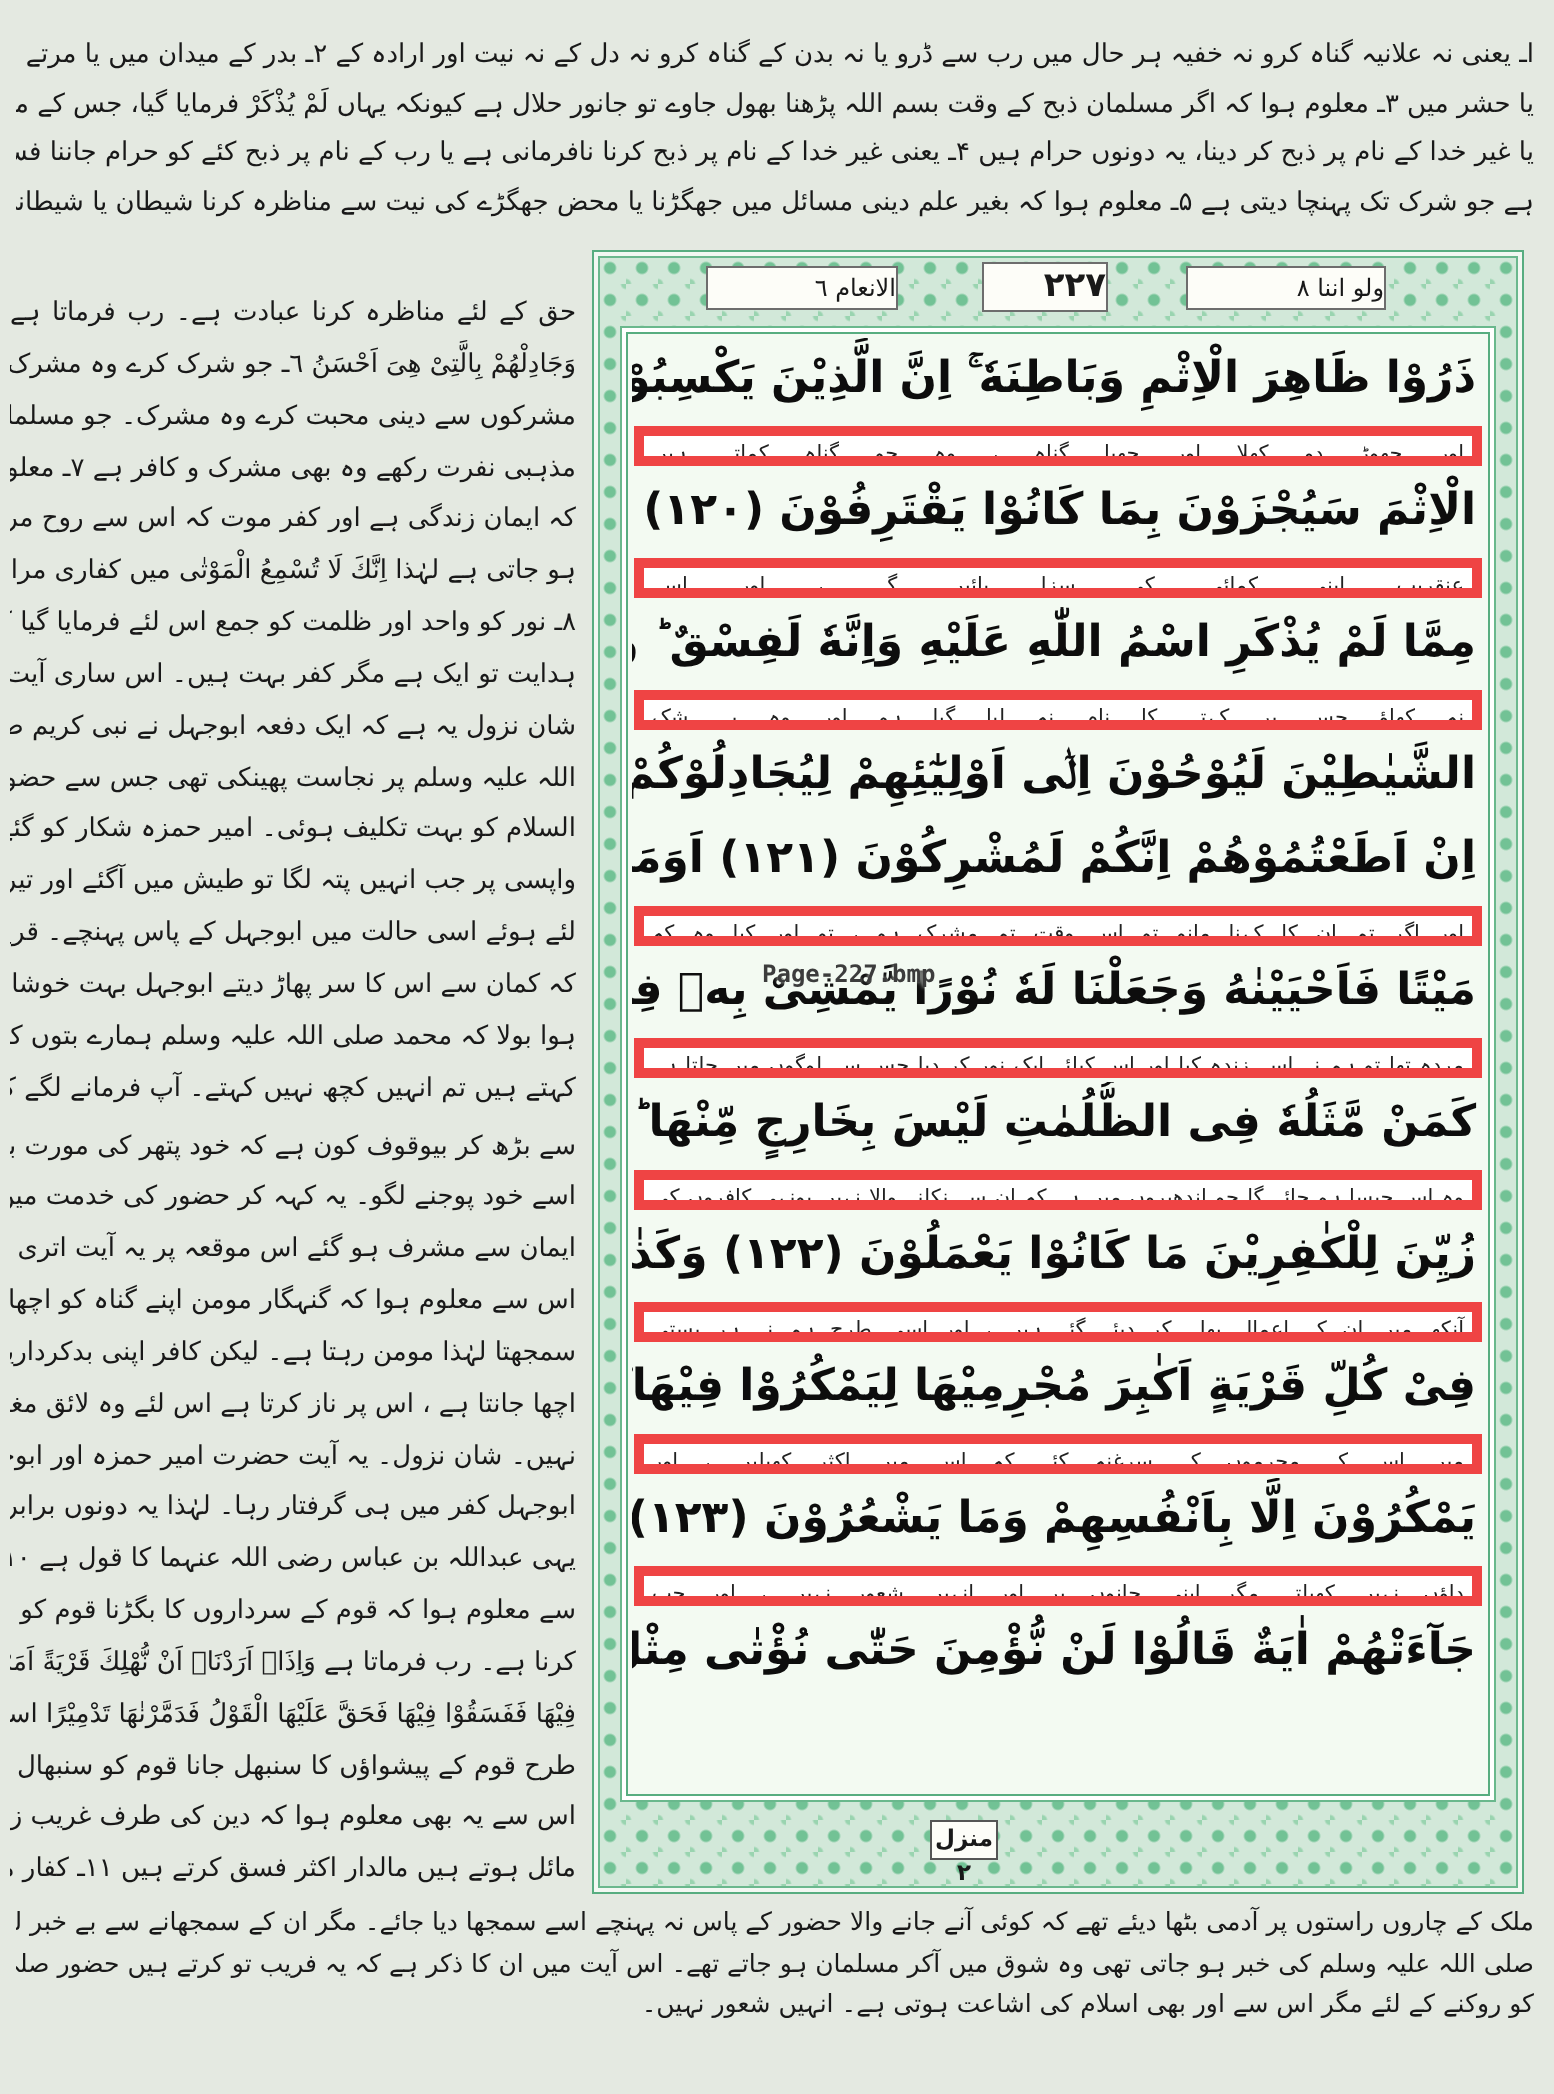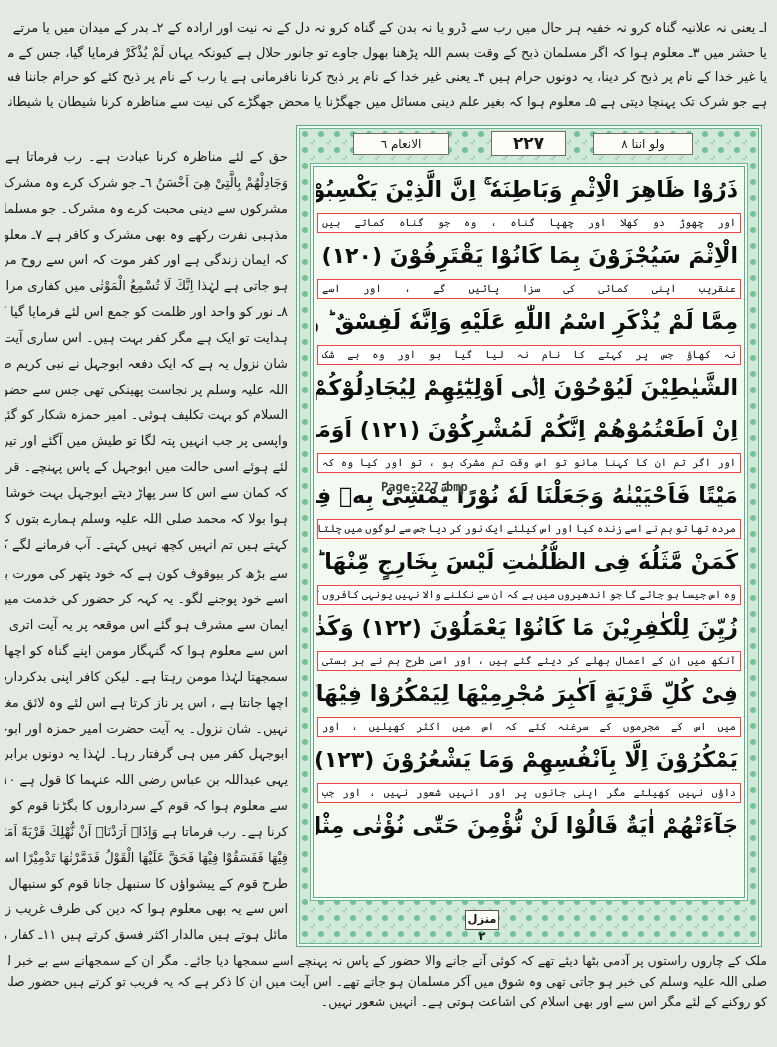--- a/index.html
+++ b/index.html
@@ -41,32 +41,32 @@
     padding:2px 2px;overflow:hidden;direction:rtl;
   }
   .qline{display:block;}
   .qline.arabic{
     font-size:22px;font-weight:700;height:42px;line-height:42px;
     white-space:nowrap;text-align:justify;text-align-last:justify;
     padding:0 4px;overflow:hidden;color:#0d0d0d;
   }
   .qline.urdu{
     box-sizing:border-box;height:20px;line-height:18px;margin:2px 1px;
-    background:#ffffff;border:1px solid #ef4444;
+    background:#ffffff;border:5px solid #ef4444;
     font-size:10.5px;padding:0 4px;white-space:nowrap;
-    text-align:justify;text-align-last:justify;overflow:hidden;color:#222;font-family:Liberation Serif, serif;
+    text-align:justify;text-align-last:justify;overflow:hidden;color:#222;
   }
   
   .hdr-cell{
     position:absolute;box-sizing:border-box;background:#fdfdf8;
-    border:1px solid #6d6d6d;text-align:center;direction:rtl;
+    border:1px solid #6d6d6d;direction:rtl;
     font-size:12px;line-height:20px;height:22px;overflow:hidden;
   }
   .hdr-surah{left:56px;top:7px;width:96px;}
-  .hdr-page{left:194px;top:5px;width:75px;height:25px;font-size:17px;font-weight:700;line-height:23px;}
+  .hdr-page{left:194px;top:5px;width:63px;height:25px;font-size:17px;font-weight:700;line-height:23px;}
   .hdr-juz{left:296px;top:7px;width:100px;}
   .manzil-cell{
     position:absolute;left:168px;bottom:16px;width:34px;height:20px;
     box-sizing:border-box;background:#fdfdf8;border:1px solid #555;
     text-align:center;font-size:11.5px;font-weight:700;line-height:17px;direction:rtl;
   }
   
   .watermark{
     position:absolute;left:381px;top:480px;direction:ltr;
     font-family:"DejaVu Sans Mono",monospace;font-size:12px;font-weight:700;

